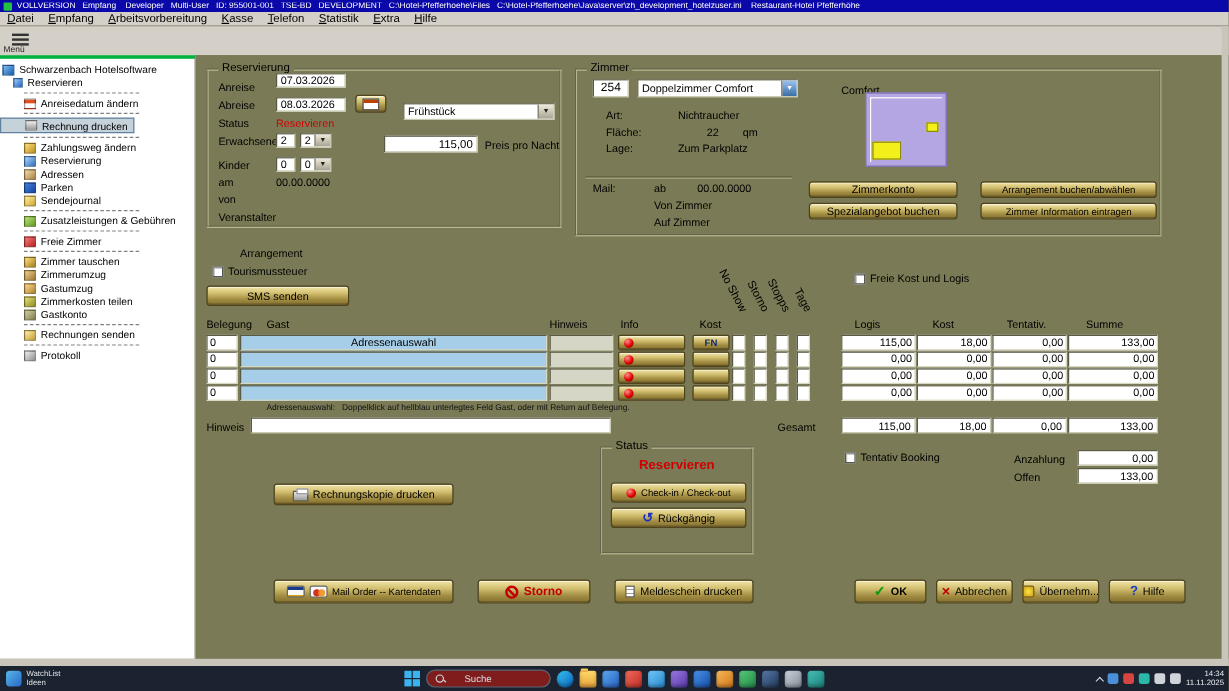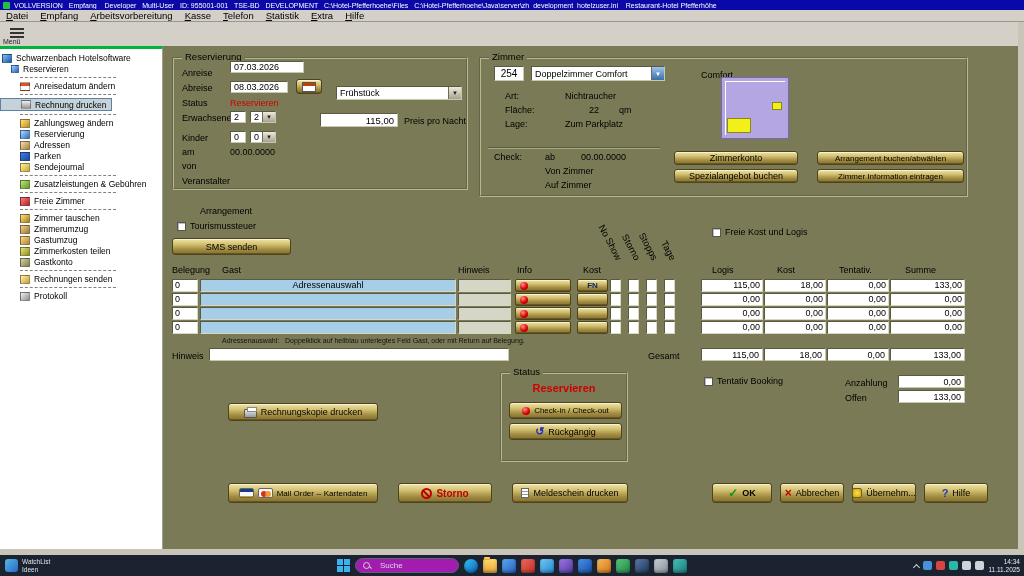--- a/index.html
+++ b/index.html
@@ -119,21 +119,21 @@
   .status-big { position:absolute; left:0; right:0; top:8px; text-align:center; color:#d00000; font-weight:bold; font-size:11px; }
 
   
   .taskbar { position:absolute; left:0; right:0; bottom:0; height:21px; background:#1c2330; color:#fff; }
   .tb-widget { position:absolute; left:5px; top:3px; display:flex; gap:4px; align-items:center; cursor:pointer; }
   .wicon { width:13px; height:13px; border-radius:3px; background:linear-gradient(135deg,#58b7e6,#2868c8); flex:none; }
   .wlines { display:flex; flex-direction:column; line-height:7.5px; font-size:6.5px; color:#e0e4ea; }
   .tb-center { position:absolute; left:50%; top:0; height:21px; transform:translateX(-50%); display:flex; align-items:center; gap:5px; }
   .start-icon { width:13px; height:13px; display:grid; grid-template-columns:6px 6px; grid-template-rows:6px 6px; gap:1px; cursor:pointer; }
   .start-icon span { background:#3ab4f0; }
-  .search-pill { height:15px; width:104px; border-radius:8px; background:#a21caf; border:1px solid #5c6673; display:flex; align-items:center; gap:9px; padding:0 7px; color:#d8dde2; font-size:8px; cursor:text; }
+  .search-pill { height:15px; width:104px; border-radius:8px; background:#7f1d1d; border:1px solid #5c6673; display:flex; align-items:center; gap:16px; padding:0 7px; color:#d8dde2; font-size:8px; cursor:text; }
   .mag { width:8px; height:8px; position:relative; flex:none; }
   .mag::before { content:''; position:absolute; left:0; top:0; width:5px; height:5px; border:1px solid #cfd4da; border-radius:50%; }
   .mag::after { content:''; position:absolute; left:5.5px; top:5.5px; width:3px; height:1px; background:#cfd4da; transform:rotate(45deg); }
   .app-ic { width:14px; height:14px; border-radius:3px; box-shadow:inset 0 -2px 3px rgba(0,0,0,.3); cursor:pointer; }
   .app-ic.round { border-radius:50%; }
   .app-ic.folder { position:relative; border-radius:2px; }
   .app-ic.folder::before { content:''; position:absolute; top:-2px; left:1px; width:6px; height:3px; background:inherit; border-radius:1px 1px 0 0; }
   .tb-right { position:absolute; right:4px; top:0; height:21px; display:flex; align-items:center; gap:4px; }
   .chev { width:5px; height:5px; border-left:1.5px solid #cfd4da; border-top:1.5px solid #cfd4da; transform:rotate(45deg); margin-top:3px; cursor:pointer; }
   .tray-ic { width:9px; height:9px; border-radius:2px; cursor:pointer; }
@@ -248,21 +248,21 @@
           <span class="sb-label">Protokoll</span>
         </div>
       </div>
   </div>
 
   <div class="main">
 
     <div class="panel" style="left:9px;top:11px;width:296px;height:133px">
       <span class="legend">Reservierung</span>
       <span class="lbl" style="left:8px;top:9px">Anreise</span>
-      <div class="field" style="left:56px;top:2px;width:74px;height:12px">07.03.2026</div>
+      <div class="field" style="left:56px;top:2px;width:58px;height:12px">07.03.2026</div>
       <span class="lbl" style="left:8px;top:24px">Abreise</span>
       <div class="field" style="left:56px;top:22px;width:58px;height:12px">08.03.2026</div>
       <div class="gbtn" style="left:122px;top:20px;width:26px;height:15px">
         <span class="cal-icon"></span>
       </div>
       <span class="lbl" style="left:8px;top:39px">Status</span>
       <span class="lbl red" style="left:56px;top:39px">Reservieren</span>
       <span class="lbl" style="left:8px;top:54px">Erwachsene</span>
       <div class="field" style="left:56px;top:52px;width:16px;height:12px">2</div>
       <div class="field dd" style="left:76px;top:52px;width:26px;height:12px">
@@ -302,21 +302,21 @@
         <span class="table"></span>
       </div>
       <span class="lbl" style="left:24px;top:32px">Art:</span>
       <span class="lbl" style="left:84px;top:32px">Nichtraucher</span>
       <span class="lbl" style="left:24px;top:46px">Fläche:</span>
       <span class="lbl" style="left:108px;top:46px">22</span>
       <span class="lbl" style="left:138px;top:46px">qm</span>
       <span class="lbl" style="left:24px;top:60px">Lage:</span>
       <span class="lbl" style="left:84px;top:60px">Zum Parkplatz</span>
       <div style="position:absolute;left:7px;top:88px;width:172px;border-top:1px solid #5a5a3c;border-bottom:1px solid #a8a880"></div>
-      <span class="lbl" style="left:13px;top:93px">Check:</span>
+      <span class="lbl" style="left:13px;top:93px">Mail:</span>
       <span class="lbl" style="left:64px;top:93px">ab</span>
       <span class="lbl" style="left:100px;top:93px">00.00.0000</span>
       <span class="lbl" style="left:64px;top:107px">Von Zimmer</span>
       <span class="lbl" style="left:64px;top:121px">Auf Zimmer</span>
       <div class="gbtn" style="left:193px;top:92px;width:124px;height:14px">Zimmerkonto</div>
       <div class="gbtn fs8" style="left:336px;top:92px;width:147px;height:14px">Arrangement buchen/abwählen</div>
       <div class="gbtn" style="left:193px;top:110px;width:124px;height:14px">Spezialangebot buchen</div>
       <div class="gbtn fs8" style="left:336px;top:110px;width:147px;height:14px">Zimmer Information eintragen</div>
     </div>
 

